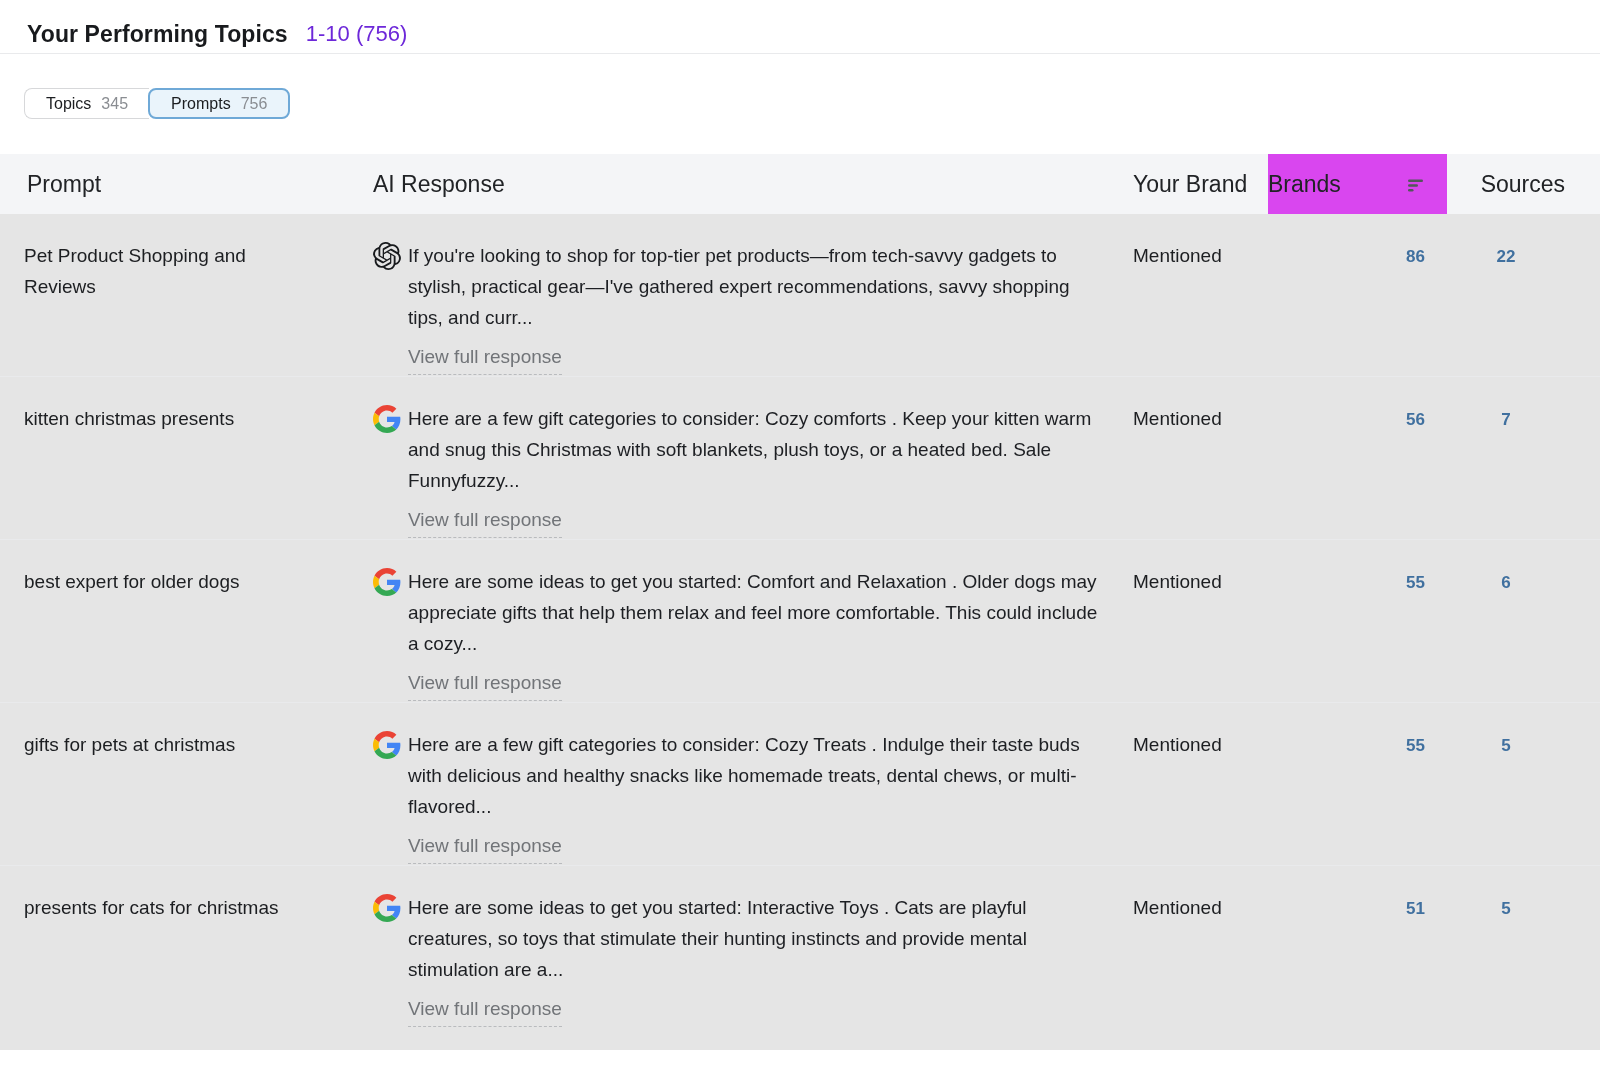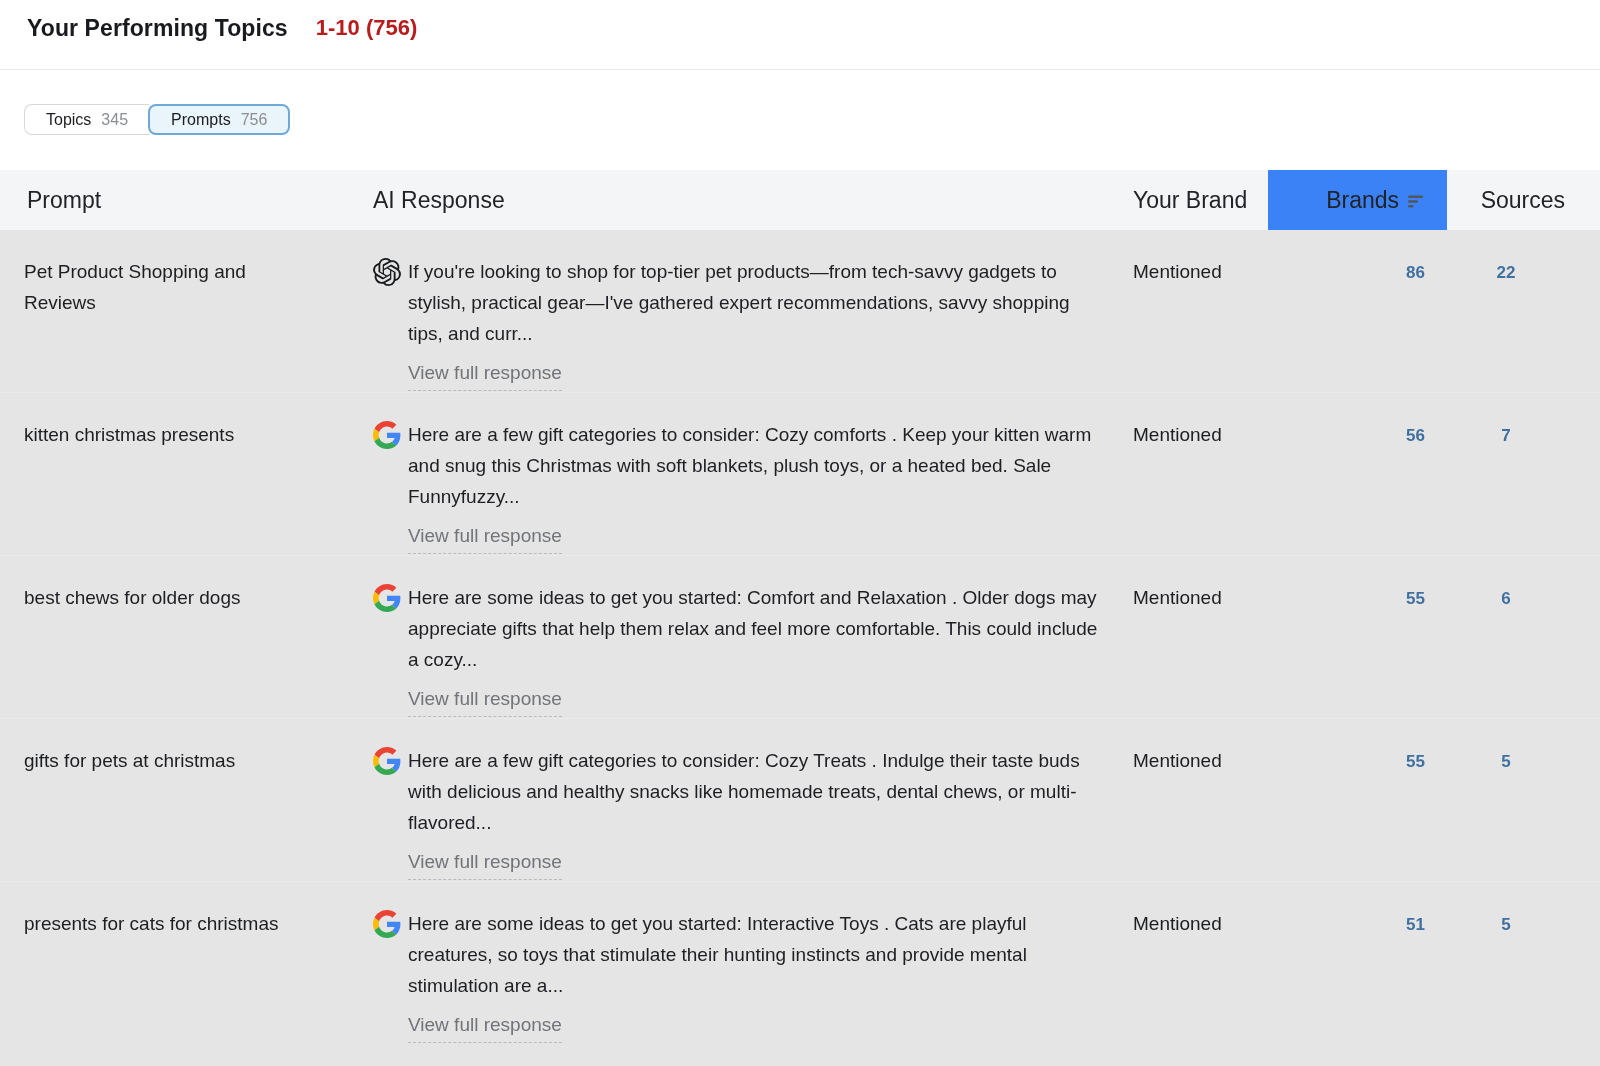--- a/index.html
+++ b/index.html
@@ -5,29 +5,29 @@
   * { box-sizing: border-box; margin: 0; padding: 0; }
   html, body { width: 1600px; height: 1066px; overflow: hidden; background: #ffffff; }
   body {
     font-family: "Liberation Sans", sans-serif;
     color: #1c1e21;
     -webkit-font-smoothing: antialiased;
   }
 
   
   .page-header {
-    height: 70px;
+    height: 54px;
     padding: 15px 0 0 27px;
     border-bottom: 1px solid #e9eaec;
     display: flex;
-    align-items: flex-start;
-    gap: 28px;
+    align-items: center;
+    gap: 18px;
   }
   .page-title { font-size: 23px; font-weight: 700; color: #181a1d; letter-spacing: .1px; }
-  .page-range { font-size: 22px; font-weight: 700; color: #b91c1c; }
+  .page-range { font-size: 22px; font-weight: 400; color: #6d28d9; }
 
   
   .tabs { margin: 34px 0 0 24px; display: inline-flex; align-items: stretch; }
   .tab {
     display: inline-flex;
     align-items: center;
     gap: 10px;
     height: 31px;
     padding: 0 21px;
     font-size: 16px;
@@ -71,21 +71,21 @@
   .trow:last-child { border-bottom: none; min-height: 184px; }
 
   
   .c-prompt  { width: 373px; padding-left: 24px; padding-right: 60px; }
   .c-resp    { width: 760px; }
   .c-brand   { width: 135px; }
   .c-brands  { width: 179px; justify-content: flex-end; padding-right: 22px; text-align: right; }
   .c-sources { width: 153px; justify-content: flex-end; padding-right: 35px; text-align: center; }
 
   .th.c-prompt { padding-left: 27px; }
-  .th.c-brands { background: #3b82f6; }
+  .th.c-brands { background: #d946ef; justify-content: space-between; }
 
   .sort-icon { margin-left: 9px; display: inline-block; }
 
   .trow .cell { padding-top: 26px; font-size: 19px; line-height: 31px; }
   .trow .c-brands, .trow .c-sources { display: block; }
 
   .prompt-text { color: #1c1e21; }
 
   .resp-wrap { display: flex; align-items: flex-start; gap: 7px; }
   .engine-icon { flex: 0 0 28px; width: 28px; height: 28px; margin-top: 2px; }
@@ -195,21 +195,21 @@
     <div class="cell c-brands">
       <a class="num-link">56</a>
     </div>
     <div class="cell c-sources">
       <a class="num-link">7</a>
     </div>
   </div>
 
   <div class="trow">
     <div class="cell c-prompt">
-      <span class="prompt-text">best chews for older dogs</span>
+      <span class="prompt-text">best expert for older dogs</span>
     </div>
     <div class="cell c-resp">
       <div class="resp-wrap">
 
         <span class="engine-icon">
           <svg viewBox="0 0 48 48">
                   <path fill="#EA4335" d="M24 9.5c3.54 0 6.71 1.22 9.21 3.6l6.85-6.85C35.9 2.38 30.47 0 24 0 14.62 0 6.51 5.38 2.56 13.22l7.98 6.19C12.43 13.72 17.74 9.5 24 9.5z"></path>
                   <path fill="#4285F4" d="M46.98 24.55c0-1.57-.15-3.09-.38-4.55H24v9.02h12.94c-.58 2.96-2.26 5.48-4.78 7.18l7.73 6c4.51-4.18 7.09-10.36 7.09-17.65z"></path>
                   <path fill="#FBBC05" d="M10.53 28.59c-.48-1.45-.76-2.99-.76-4.59s.27-3.14.76-4.59l-7.98-6.19C.92 16.46 0 20.12 0 24c0 3.88.92 7.54 2.56 10.78l7.97-6.19z"></path>
                   <path fill="#34A853" d="M24 48c6.48 0 11.93-2.13 15.89-5.81l-7.73-6c-2.15 1.45-4.92 2.3-8.16 2.3-6.26 0-11.57-4.22-13.47-9.91l-7.98 6.19C6.51 42.62 14.62 48 24 48z"></path>

